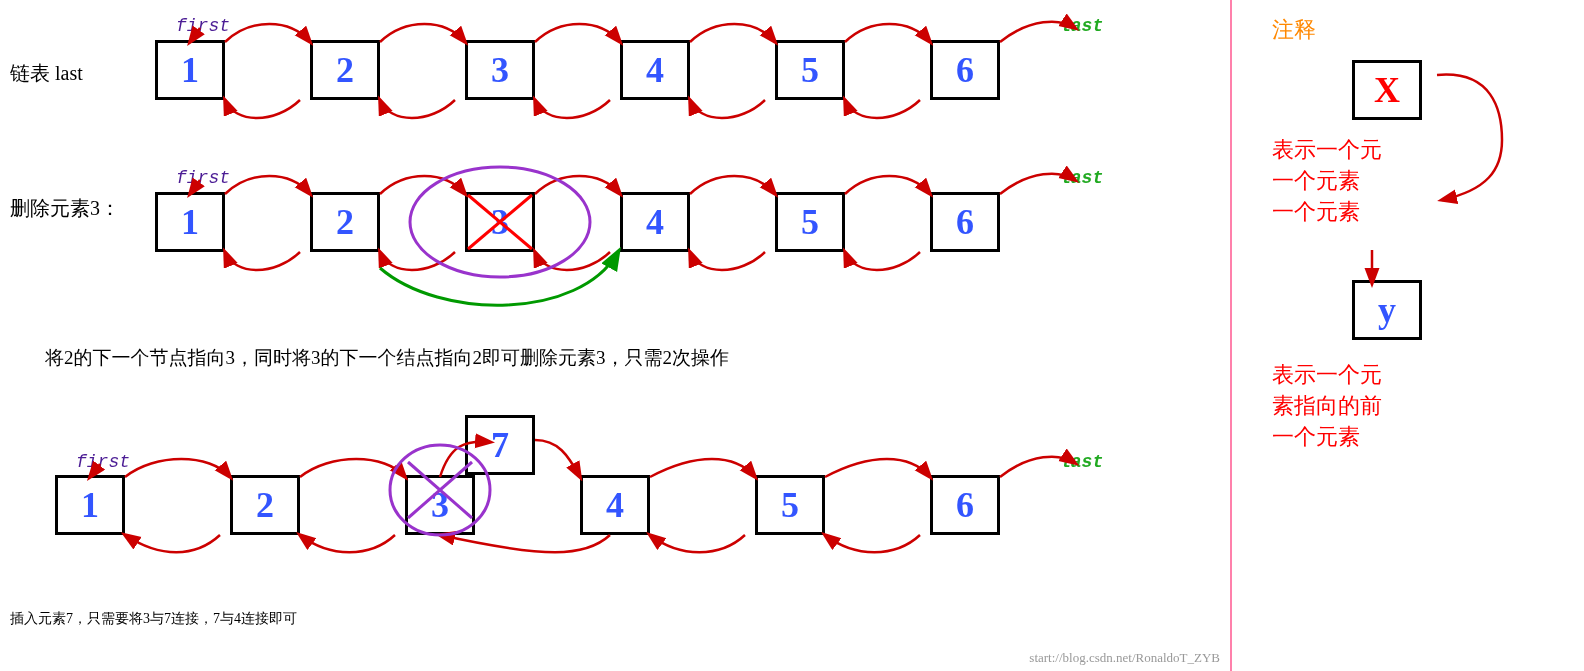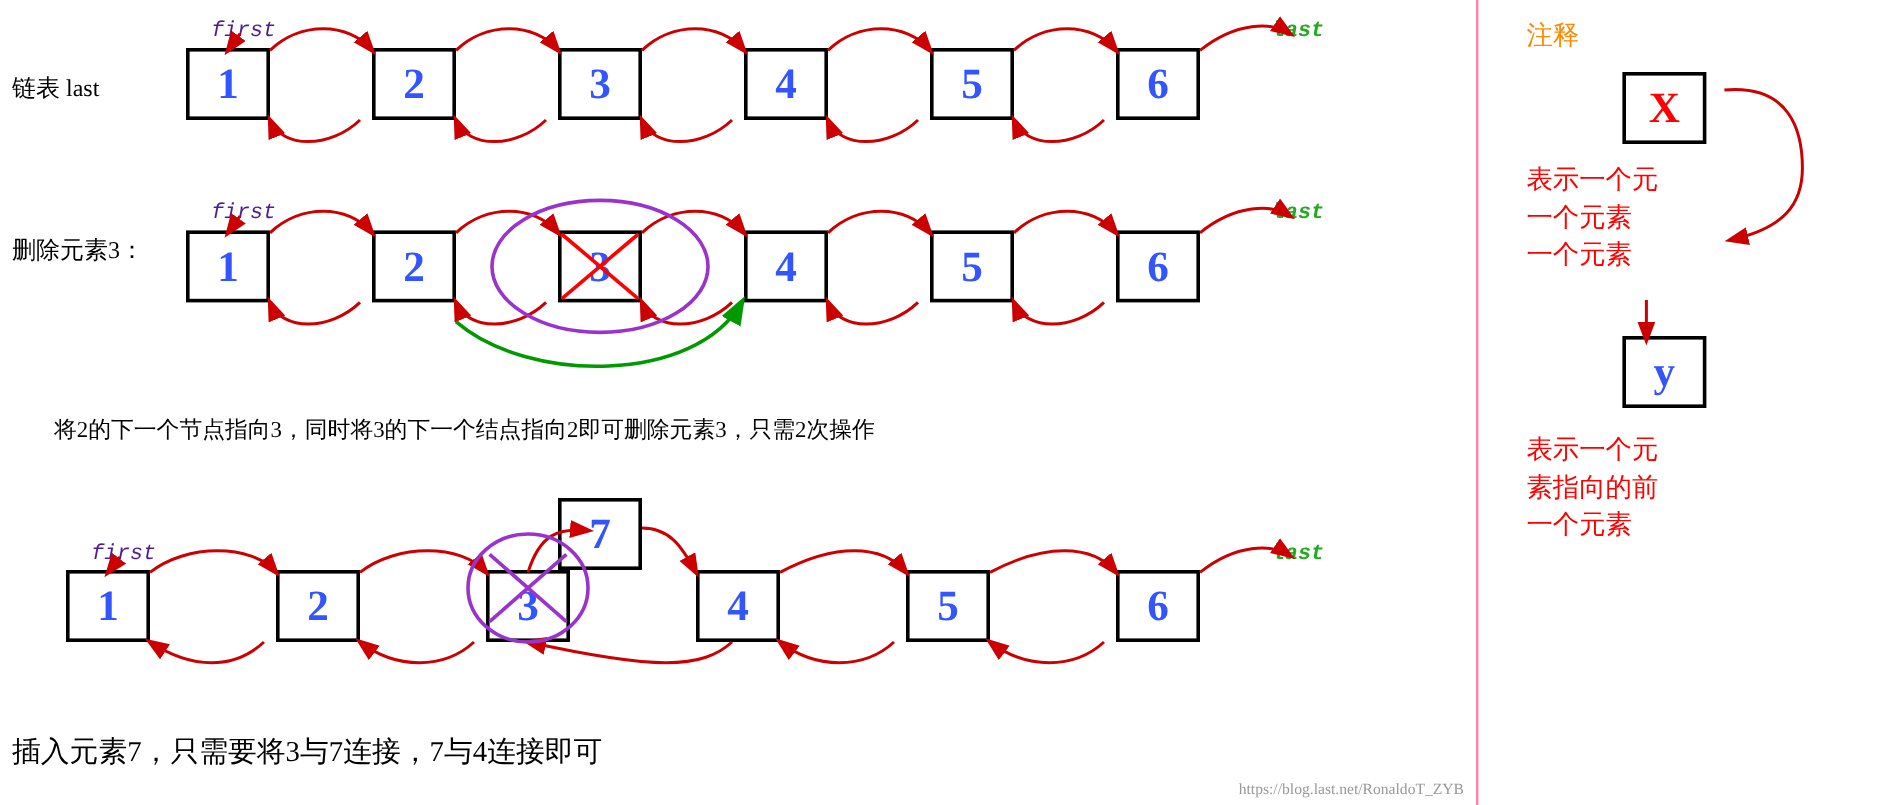--- a/index.html
+++ b/index.html
@@ -195,21 +195,21 @@
   <div class="node-box" style="left:580px;top:475px;">
       <span class="node-num">4</span>
     </div>
   <div class="node-box" style="left:755px;top:475px;">
       <span class="node-num">5</span>
     </div>
   <div class="node-box" style="left:930px;top:475px;">
       <span class="node-num">6</span>
     </div>
 
-  <span class="label" style="left:10px;top:610px;font-size:24px;">插入元素7，只需要将3与7连接，7与4连接即可</span>
+  <span class="label" style="left:10px;top:610px;font-size:14px;">插入元素7，只需要将3与7连接，7与4连接即可</span>
 
   <svg class="svg-overlay">
 
     <path d="M200,28 L190,42" stroke="#cc0000" stroke-width="2.5" fill="none" marker-end="url(#arr)"></path>
 
     <path d="M225,42 C250,18 290,18 310,42" stroke="#cc0000" stroke-width="2.5" fill="none" marker-end="url(#arr)"></path>
 
     <path d="M380,42 C405,18 445,18 465,42" stroke="#cc0000" stroke-width="2.5" fill="none" marker-end="url(#arr)"></path>
 
     <path d="M535,42 C560,18 600,18 620,42" stroke="#cc0000" stroke-width="2.5" fill="none" marker-end="url(#arr)"></path>
@@ -280,21 +280,21 @@
       </marker>
       <marker id="arr-green" markerWidth="8" markerHeight="8" refX="6" refY="3" orient="auto">
         <path d="M0,0 L0,6 L8,3 z" fill="#009900"></path>
       </marker>
       <marker id="arr-purple" markerWidth="8" markerHeight="8" refX="6" refY="3" orient="auto">
         <path d="M0,0 L0,6 L8,3 z" fill="#9933cc"></path>
       </marker>
     </defs>
   </svg>
 
-  <span class="watermark">https://blog.last.net/RonaldoT_ZYB</span>
+  <span class="watermark">start://blog.csdn.net/RonaldoT_ZYB</span>
 </div>
 
 <div class="sidebar">
   <span class="sidebar-title">注释</span>
 
   <div class="sidebar-box" style="left:120px;top:60px;">
     <span class="x-mark">X</span>
   </div>
 
   <svg style="position:absolute;left:100px;top:60px;width:180px;height:280px;">

